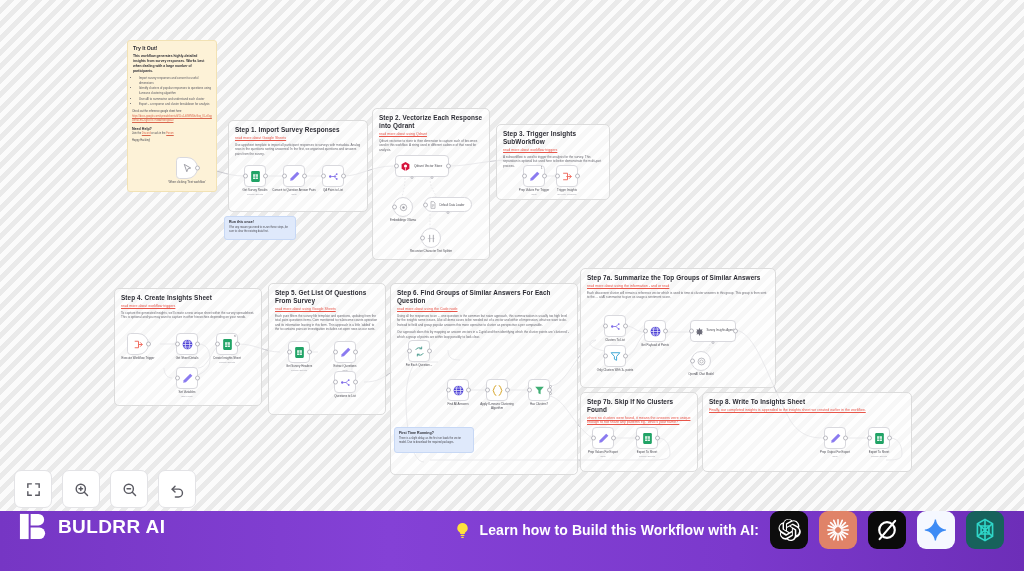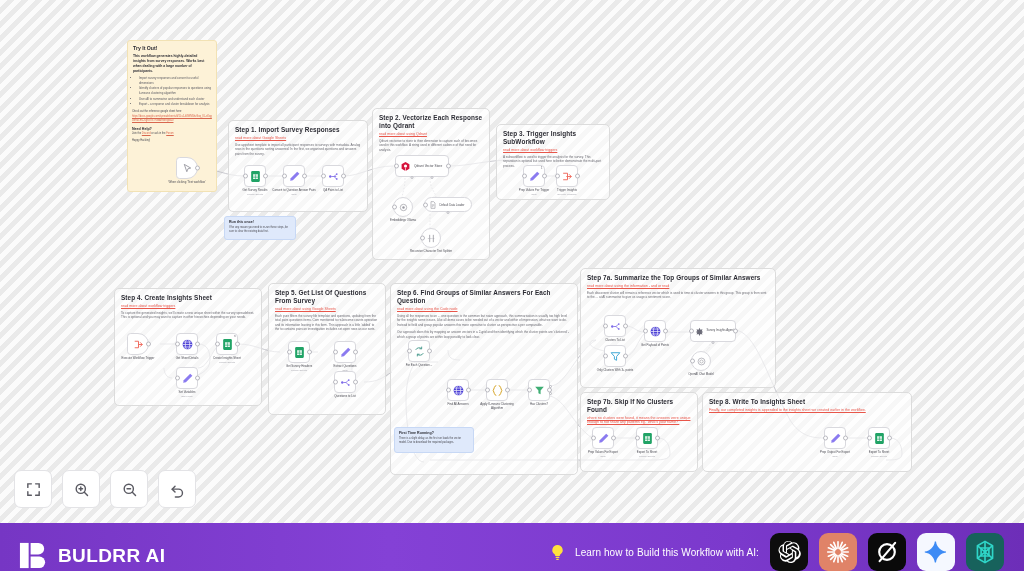--- a/index.html
+++ b/index.html
@@ -109,30 +109,30 @@
   #toolbar { position: absolute; left: 14px; bottom: 63px; display: flex; gap: 10px; z-index: 20; }
   .tbtn {
     width: 38px; height: 38px; background: #fff; border: 1px solid #e3e3e6;
     border-radius: 7px; display: flex; align-items: center; justify-content: center;
     cursor: pointer;
   }
   .tbtn svg { width: 17px; height: 17px; }
 
   
   #banner {
-    position: absolute; left: 0; bottom: 0; width: 1024px; height: 48px;
+    position: absolute; left: 0; bottom: 0; width: 1024px; height: 60px;
     background: linear-gradient(90deg, #7636c4 0%, #8441d6 38%, #7b39cc 72%, #6d2eb8 100%);
-    display: flex; align-items: flex-end; z-index: 30;
+    display: flex; align-items: flex-start; z-index: 30;
   }
   #brand { display: flex; align-items: center; gap: 9px; margin-left: 18px; }
   #brand-mark { width: 31px; height: 31px; position: relative; }
   #brand-name { color: #fff; font-size: 19px; font-weight: bold; letter-spacing: .4px; }
   #banner-right { margin-left: auto; display: flex; align-items: center; gap: 11px; margin-right: 20px; }
   #cta { display: flex; align-items: center; gap: 8px; }
-  #cta-text { color: #fff; font-size: 10px; font-weight: normal; letter-spacing: .1px; }
+  #cta-text { color: #fff; font-size: 14px; font-weight: bold; letter-spacing: .1px; }
   .logo-tile {
     width: 38px; height: 38px; border-radius: 9px;
     display: flex; align-items: center; justify-content: center;
   }
   .logo-tile svg { width: 26px; height: 26px; }
 </style>
 </head>
 <body>
 
 <div id="canvas">

